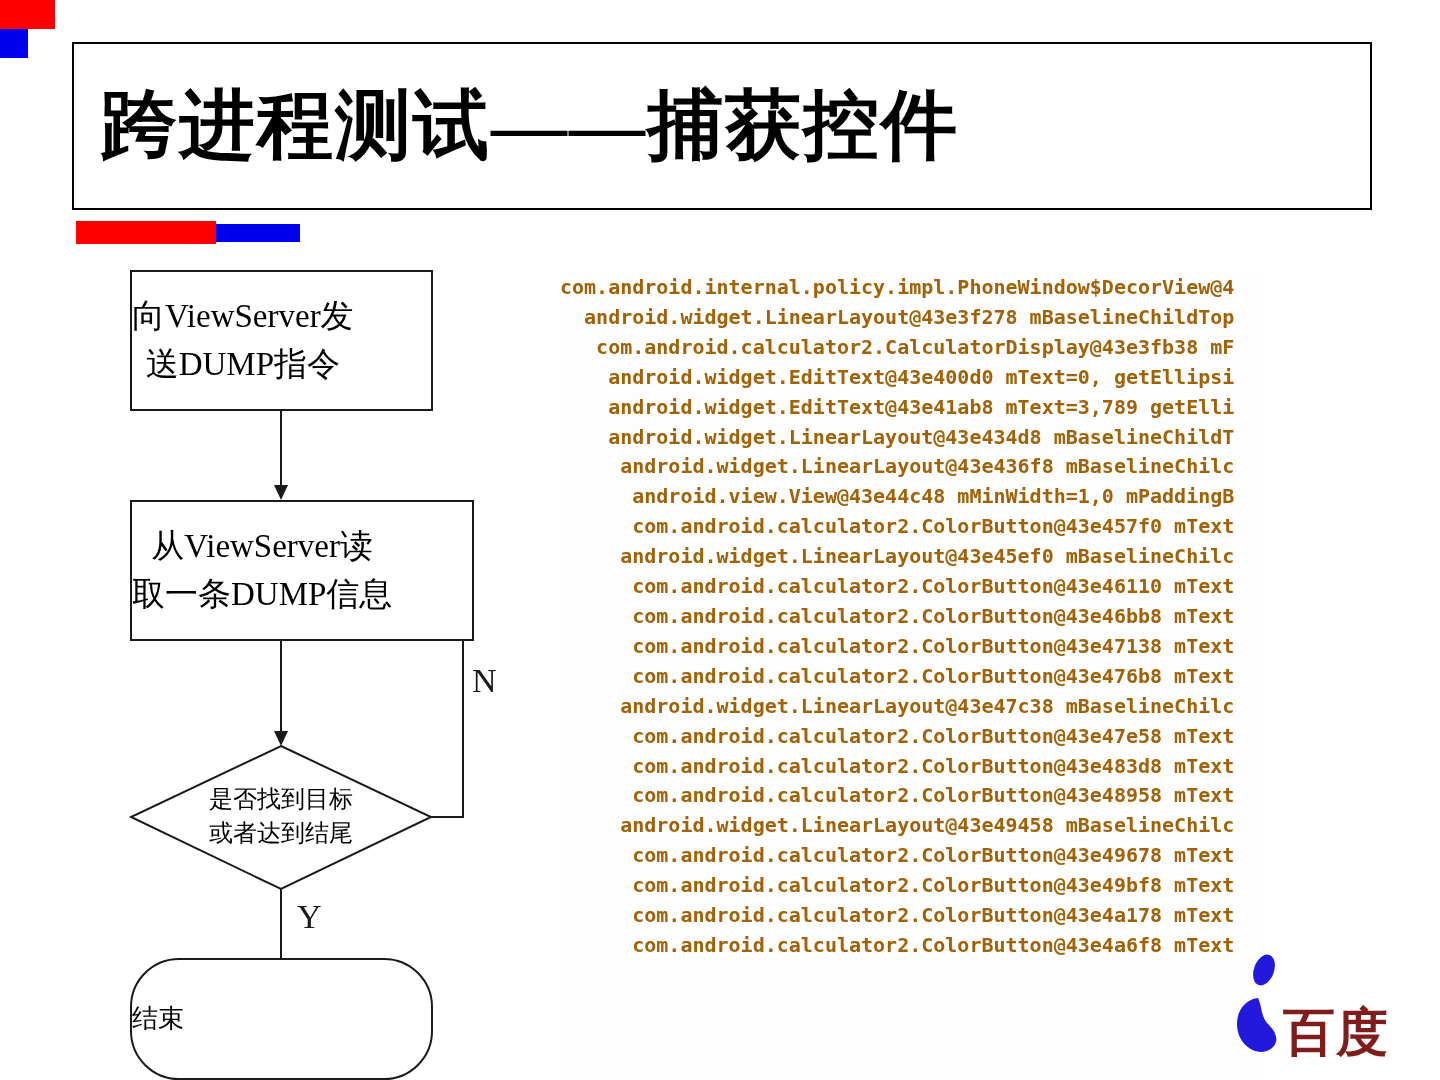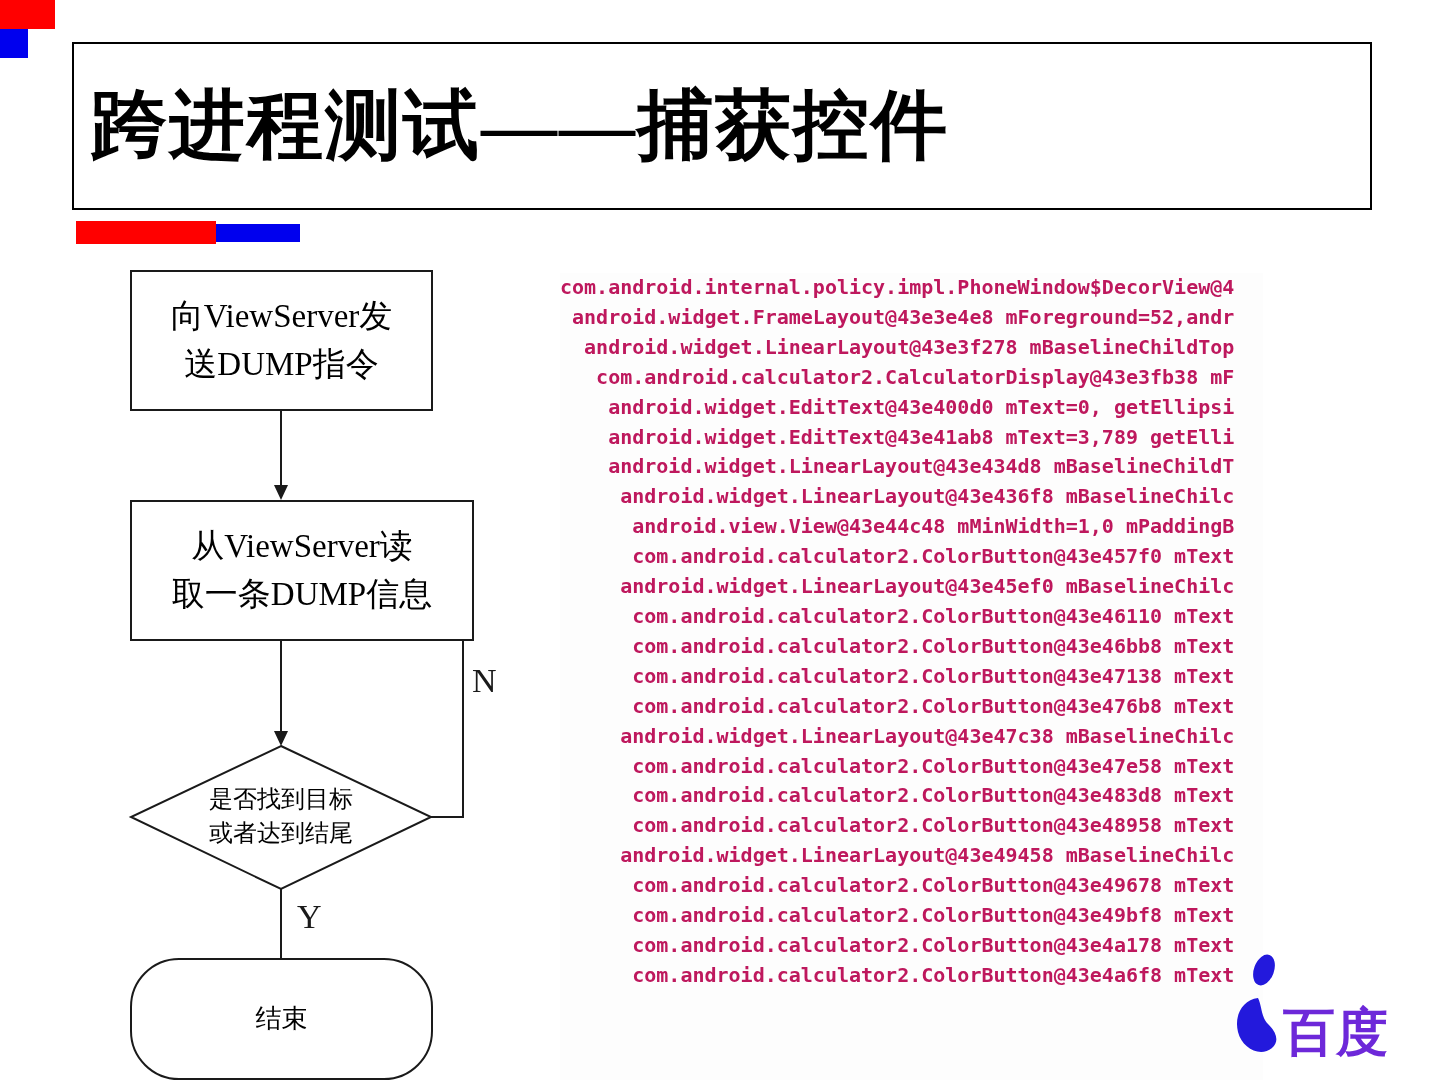--- a/index.html
+++ b/index.html
@@ -6,60 +6,60 @@
   .slide{position:relative;width:1440px;height:1080px;background:#ffffff;overflow:hidden;
          font-family:"Liberation Sans",sans-serif;color:#000;}
 
   
   .corner-red{position:absolute;left:0;top:0;width:55px;height:29px;background:#ff0000;}
   .corner-blue{position:absolute;left:0;top:29px;width:28px;height:29px;background:#0000ee;}
 
   
   .title-box{position:absolute;left:72px;top:42px;width:1300px;height:168px;
              border:2px solid #000;box-sizing:border-box;display:flex;align-items:center;}
-  .title{margin:1px;padding-left:16px;font-family:"Liberation Serif","DejaVu Serif",serif;
+  .title{margin:11px;padding-left:16px;font-family:"Liberation Serif","DejaVu Serif",serif;
          font-weight:600;font-size:76px;letter-spacing:2px;white-space:nowrap;}
 
   
   .bar-red{position:absolute;left:76px;top:221px;width:140px;height:23px;background:#ff0000;}
   .bar-blue{position:absolute;left:216px;top:224px;width:84px;height:18px;background:#0000ee;}
 
   
   .flow-svg{position:absolute;left:0;top:0;width:1440px;height:1080px;}
   .flow-svg line,.flow-svg polyline{stroke:#1a1a1a;stroke-width:2;fill:none;}
   .flow-svg .shape{fill:#ffffff;stroke:#1a1a1a;stroke-width:2;}
   .flow-svg .head{fill:#1a1a1a;stroke:none;}
 
   .flow-box{position:absolute;background:#fff;border:2px solid #1a1a1a;box-sizing:border-box;
-            display:flex;align-items:center;justify-content:center;text-align:center;
+            display:flex;align-items:center;text-align:center;
             font-family:"Liberation Serif","DejaVu Serif",serif;font-size:33px;line-height:1.45;
             white-space:pre-line;}
   .box1{left:130px;top:270px;width:303px;height:141px;}
   .box2{left:130px;top:500px;width:344px;height:141px;}
   .diamond-label{position:absolute;left:131px;top:771px;width:300px;height:92px;
                  display:flex;align-items:center;justify-content:center;text-align:center;
                  font-family:"Liberation Serif","DejaVu Serif",serif;font-size:24px;line-height:1.4;
                  white-space:pre-line;}
   .terminal{left:130px;top:958px;width:303px;height:122px;border-radius:49px;font-size:26px;}
   .branch-label{position:absolute;font-family:"Liberation Serif","DejaVu Serif",serif;
                 font-size:34px;color:#1a1a1a;}
   .label-n{left:472px;top:662px;}
   .label-y{left:297px;top:898px;}
 
   
   .code-panel{position:absolute;left:560px;top:273px;width:703px;height:807px;overflow:hidden;
               background:#fdfdfd;}
   .code-line{font-family:"DejaVu Sans Mono","Liberation Mono",monospace;font-weight:bold;
-             font-size:20px;line-height:29.9px;white-space:pre;color:#be185d;}
+             font-size:20px;line-height:29.9px;white-space:pre;color:#a16207;}
 
   
   .baidu-logo{position:absolute;left:1230px;top:948px;width:160px;height:130px;}
   .baidu-mark{position:absolute;left:0;top:0;}
   .baidu-text{position:absolute;left:53px;top:50px;font-size:52px;font-weight:bold;
-              color:#6d28d9;letter-spacing:1px;font-family:Liberation Sans, sans-serif;}
+              color:#7f1d1d;letter-spacing:1px;font-family:Liberation Sans, sans-serif;}
 </style>
 </head>
 <body>
 
 <div class="slide">
 
   <div class="corner-red"></div>
   <div class="corner-blue"></div>
 
   <div class="title-box">
@@ -94,21 +94,20 @@
 
   <div class="branch-label label-n">N</div>
   <div class="branch-label label-y">Y</div>
 
   <div class="flow-box terminal">
     <span>结束</span>
   </div>
 
   <div class="code-panel">
     <div class="code-line">com.android.internal.policy.impl.PhoneWindow$DecorView@4</div>
-    <div class="code-line"> android.widget.FrameLayout@43e3e4e8 mForeground=52,andr</div>
     <div class="code-line">  android.widget.LinearLayout@43e3f278 mBaselineChildTop</div>
     <div class="code-line">   com.android.calculator2.CalculatorDisplay@43e3fb38 mF</div>
     <div class="code-line">    android.widget.EditText@43e400d0 mText=0, getEllipsi</div>
     <div class="code-line">    android.widget.EditText@43e41ab8 mText=3,789 getElli</div>
     <div class="code-line">    android.widget.LinearLayout@43e434d8 mBaselineChildT</div>
     <div class="code-line">     android.widget.LinearLayout@43e436f8 mBaselineChilc</div>
     <div class="code-line">      android.view.View@43e44c48 mMinWidth=1,0 mPaddingB</div>
     <div class="code-line">      com.android.calculator2.ColorButton@43e457f0 mText</div>
     <div class="code-line">     android.widget.LinearLayout@43e45ef0 mBaselineChilc</div>
     <div class="code-line">      com.android.calculator2.ColorButton@43e46110 mText</div>

